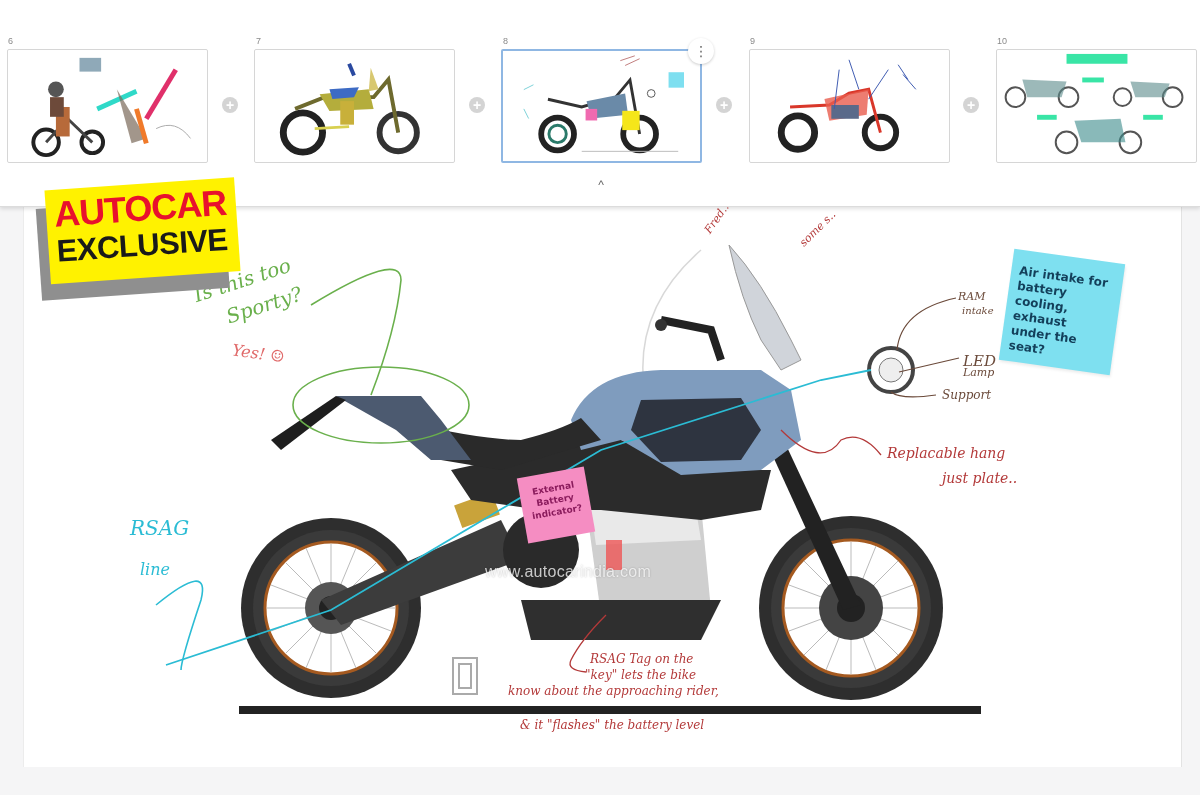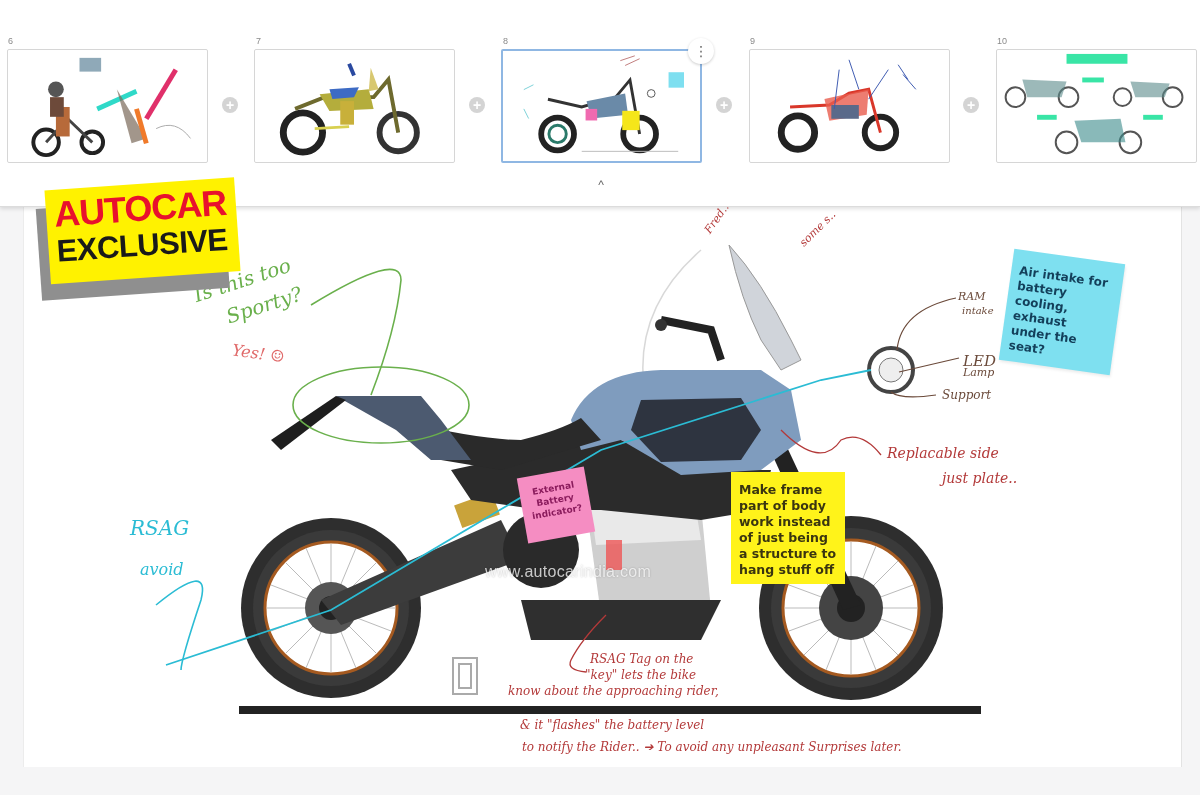--- a/index.html
+++ b/index.html
@@ -236,41 +236,39 @@
   <div class="badge">
     <div class="badge-shadow"></div>
     <div class="badge-face">
       <div class="badge-line1">AUTOCAR</div>
       <div class="badge-line2">EXCLUSIVE</div>
     </div>
   </div>
 
   <div class="sticky sticky-blue">Air intake for battery cooling, exhaust under the seat?</div>
   <div class="sticky sticky-pink">External Battery indicator?</div>
-  <div class="sticky sticky-yellow">Make frame part of body work instead of just being a structure to hang stuff off</div>
 
   <div class="hand green" style="left:192px;top:268px;font-size:20px;transform:rotate(-18deg)">Is this too</div>
   <div class="hand green" style="left:225px;top:293px;font-size:20px;transform:rotate(-18deg)">Sporty?</div>
   <div class="hand red" style="left:232px;top:344px;font-size:16px;color:#e06a6a;transform:rotate(8deg)">Yes! ☺</div>
 
   <div class="hand cyan" style="left:130px;top:516px;font-size:20px">RSAG</div>
-  <div class="hand cyan" style="left:140px;top:560px;font-size:16px">avoid</div>
+  <div class="hand cyan" style="left:140px;top:560px;font-size:16px">line</div>
 
   <div class="hand brown" style="left:958px;top:290px;font-size:11px">RAM</div>
   <div class="hand brown" style="left:962px;top:305px;font-size:10px">intake</div>
   <div class="hand brown" style="left:963px;top:352px;font-size:15px">LED</div>
   <div class="hand brown" style="left:963px;top:366px;font-size:11px">Lamp</div>
   <div class="hand brown" style="left:942px;top:388px;font-size:12px">Support</div>
 
-  <div class="hand red" style="left:887px;top:445px;font-size:14px">Replacable   side</div>
+  <div class="hand red" style="left:887px;top:445px;font-size:14px">Replacable   hang</div>
   <div class="hand red" style="left:942px;top:470px;font-size:14px">just plate..</div>
 
   <div class="hand red" style="left:700px;top:212px;font-size:11px;transform:rotate(-55deg)">Fred..</div>
   <div class="hand red" style="left:795px;top:222px;font-size:11px;transform:rotate(-45deg)">some s..</div>
 
   <div class="hand red" style="left:590px;top:652px;font-size:12px">RSAG Tag on the</div>
   <div class="hand red" style="left:585px;top:668px;font-size:12px">"key" lets the bike</div>
   <div class="hand red" style="left:508px;top:684px;font-size:12px">know about the approaching rider,</div>
   <div class="hand red" style="left:520px;top:718px;font-size:12px">&amp; it "flashes" the battery level</div>
-  <div class="hand red" style="left:522px;top:740px;font-size:12px">to notify the Rider.. ➔ To avoid any unpleasant Surprises later.</div>
 
   <div class="watermark">www.autocarindia.com</div>
 </div>
 
 </body></html>

